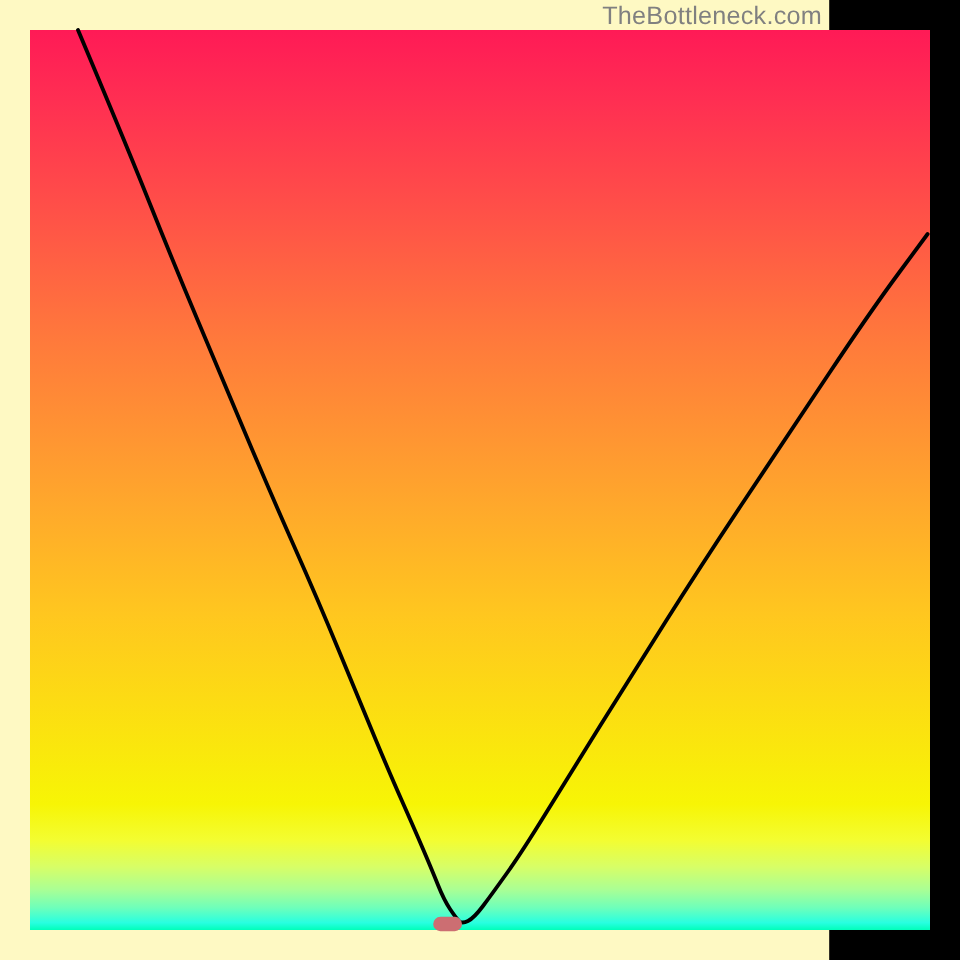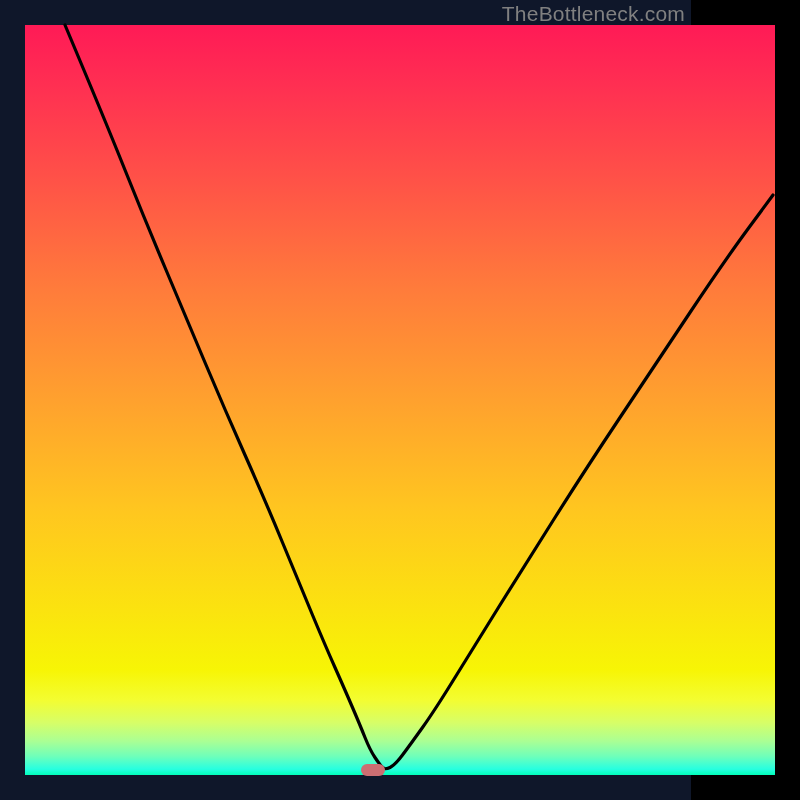--- a/index.html
+++ b/index.html
@@ -10,21 +10,21 @@
     background: #000;
     overflow: hidden;
     font-family: Arial, Helvetica, sans-serif;
   }
   .frame {
     position: absolute;
     left: 0;
     top: 0;
     width: 691px;
     height: 800px;
-    background: #0f172a;
+    background: #fef9c3;
   }
   .plot-area {
     position: absolute;
     left: 25px;
     top: 25px;
     width: 750px;
     height: 750px;
     
     background: linear-gradient(to bottom,
       #ff1a56 0%,

